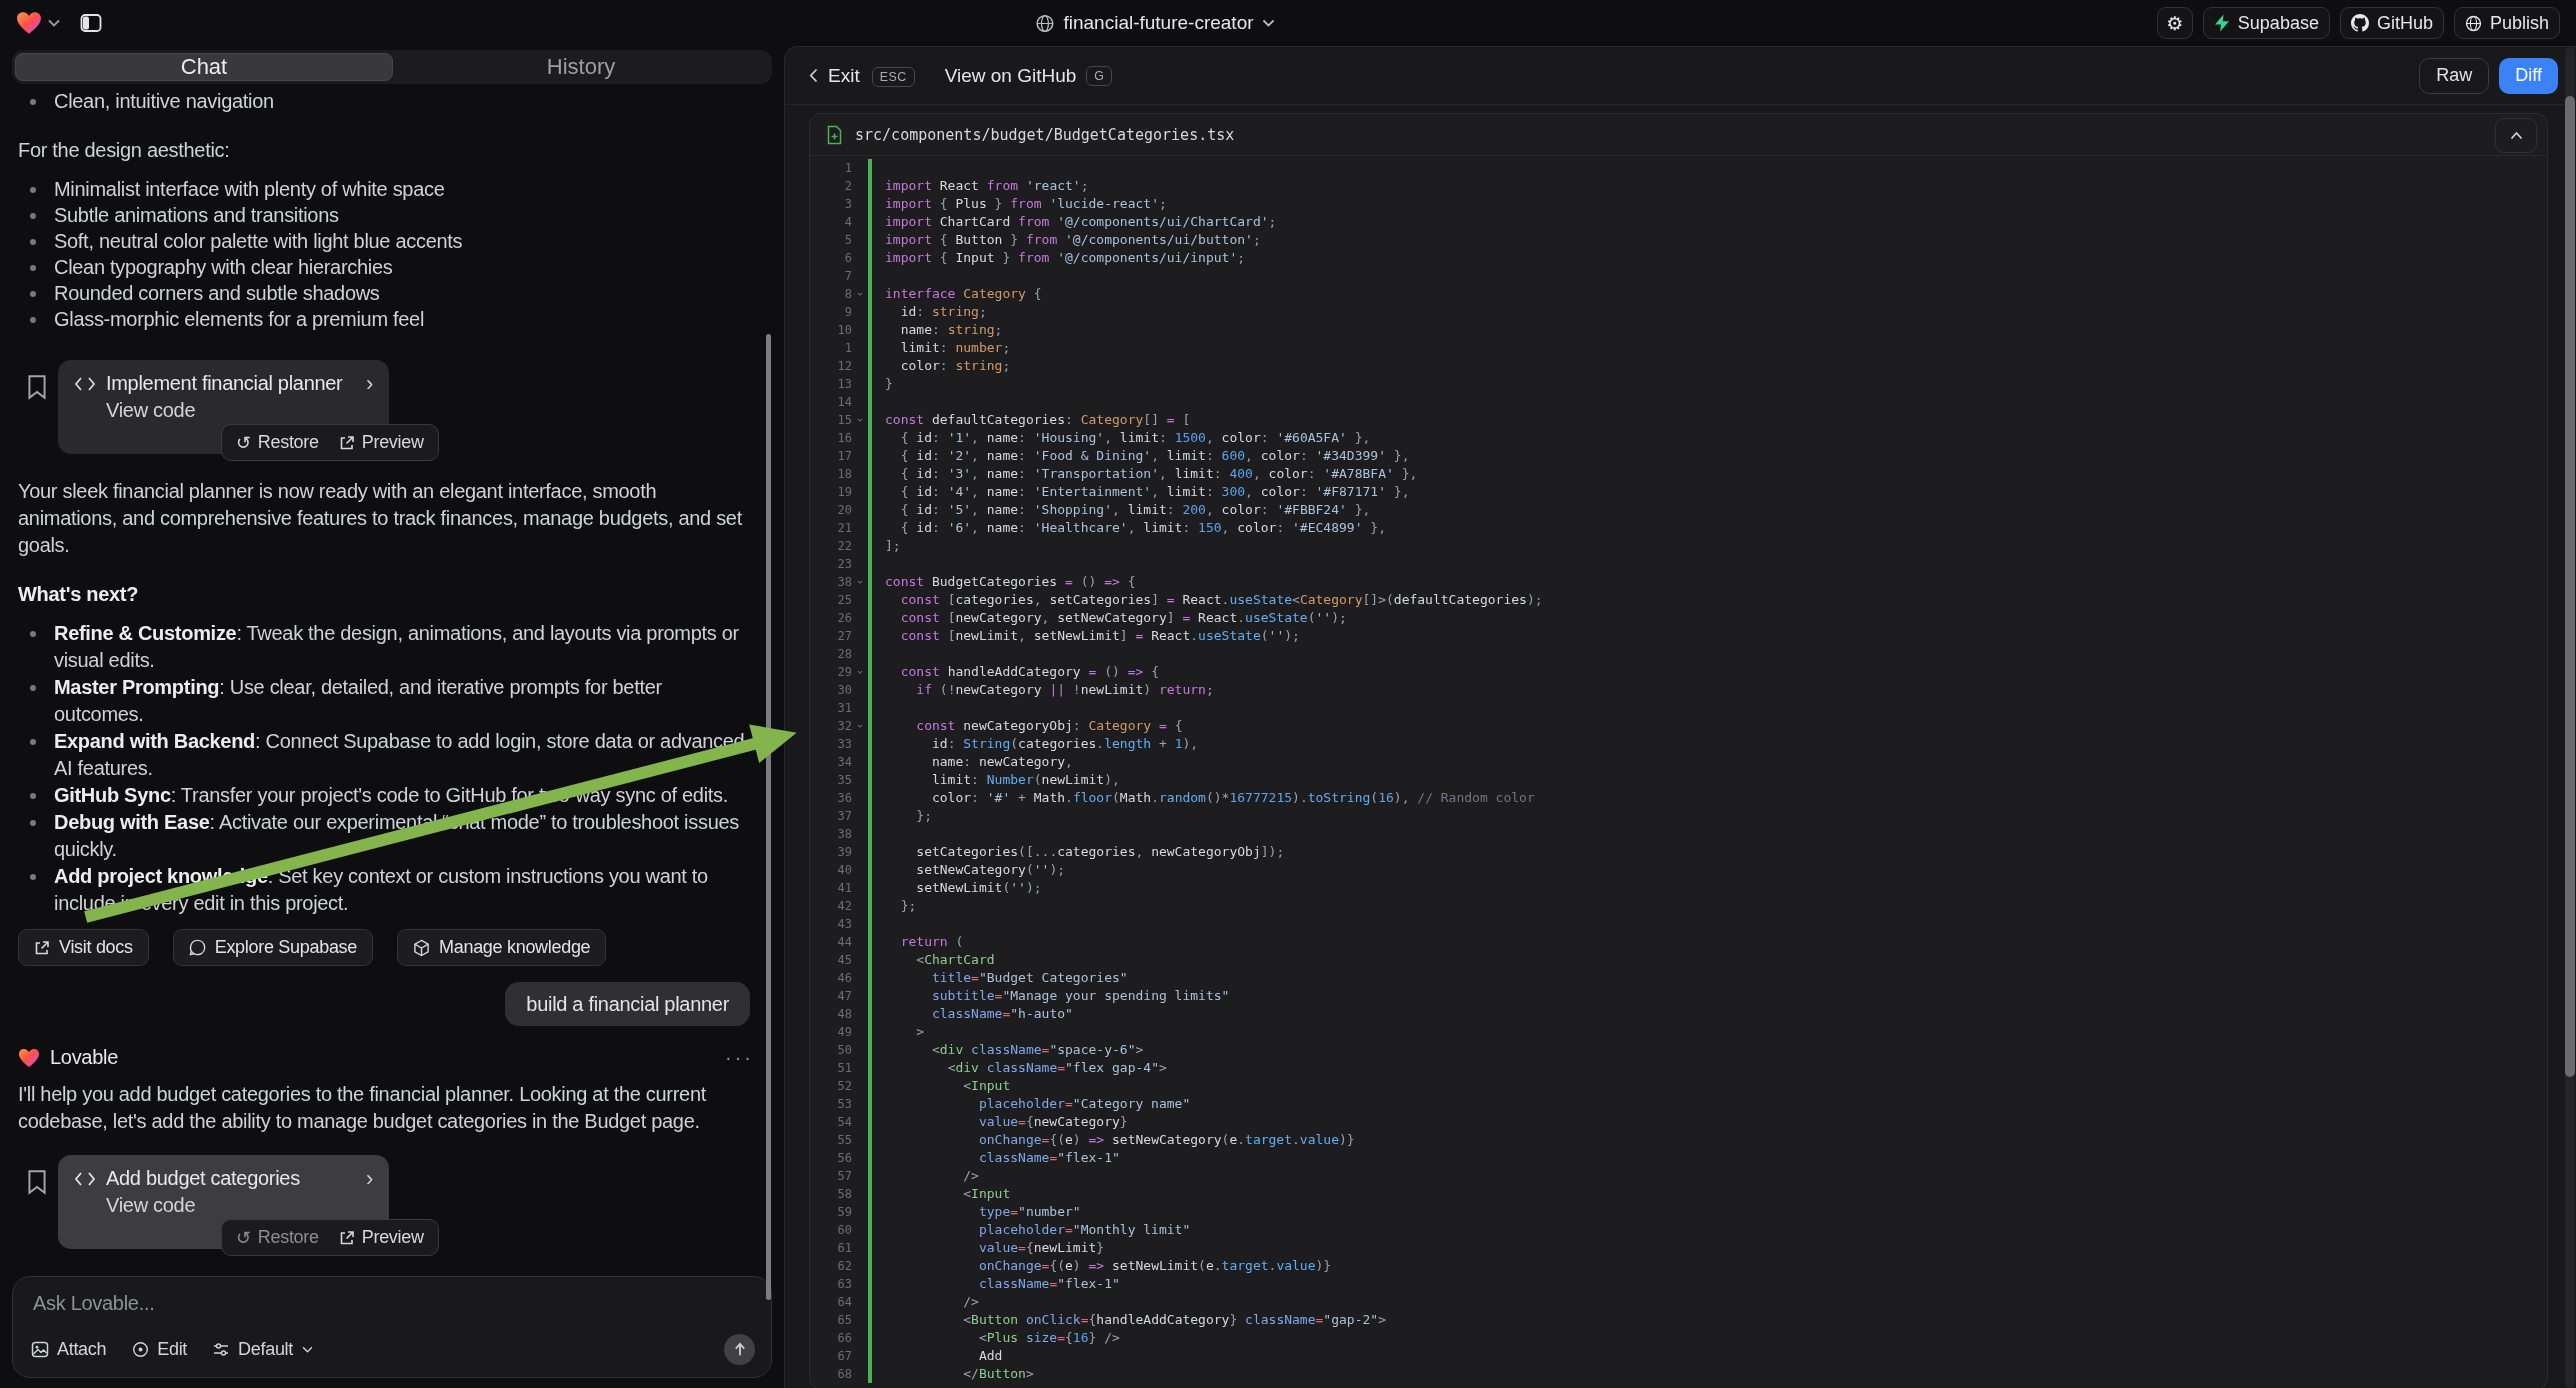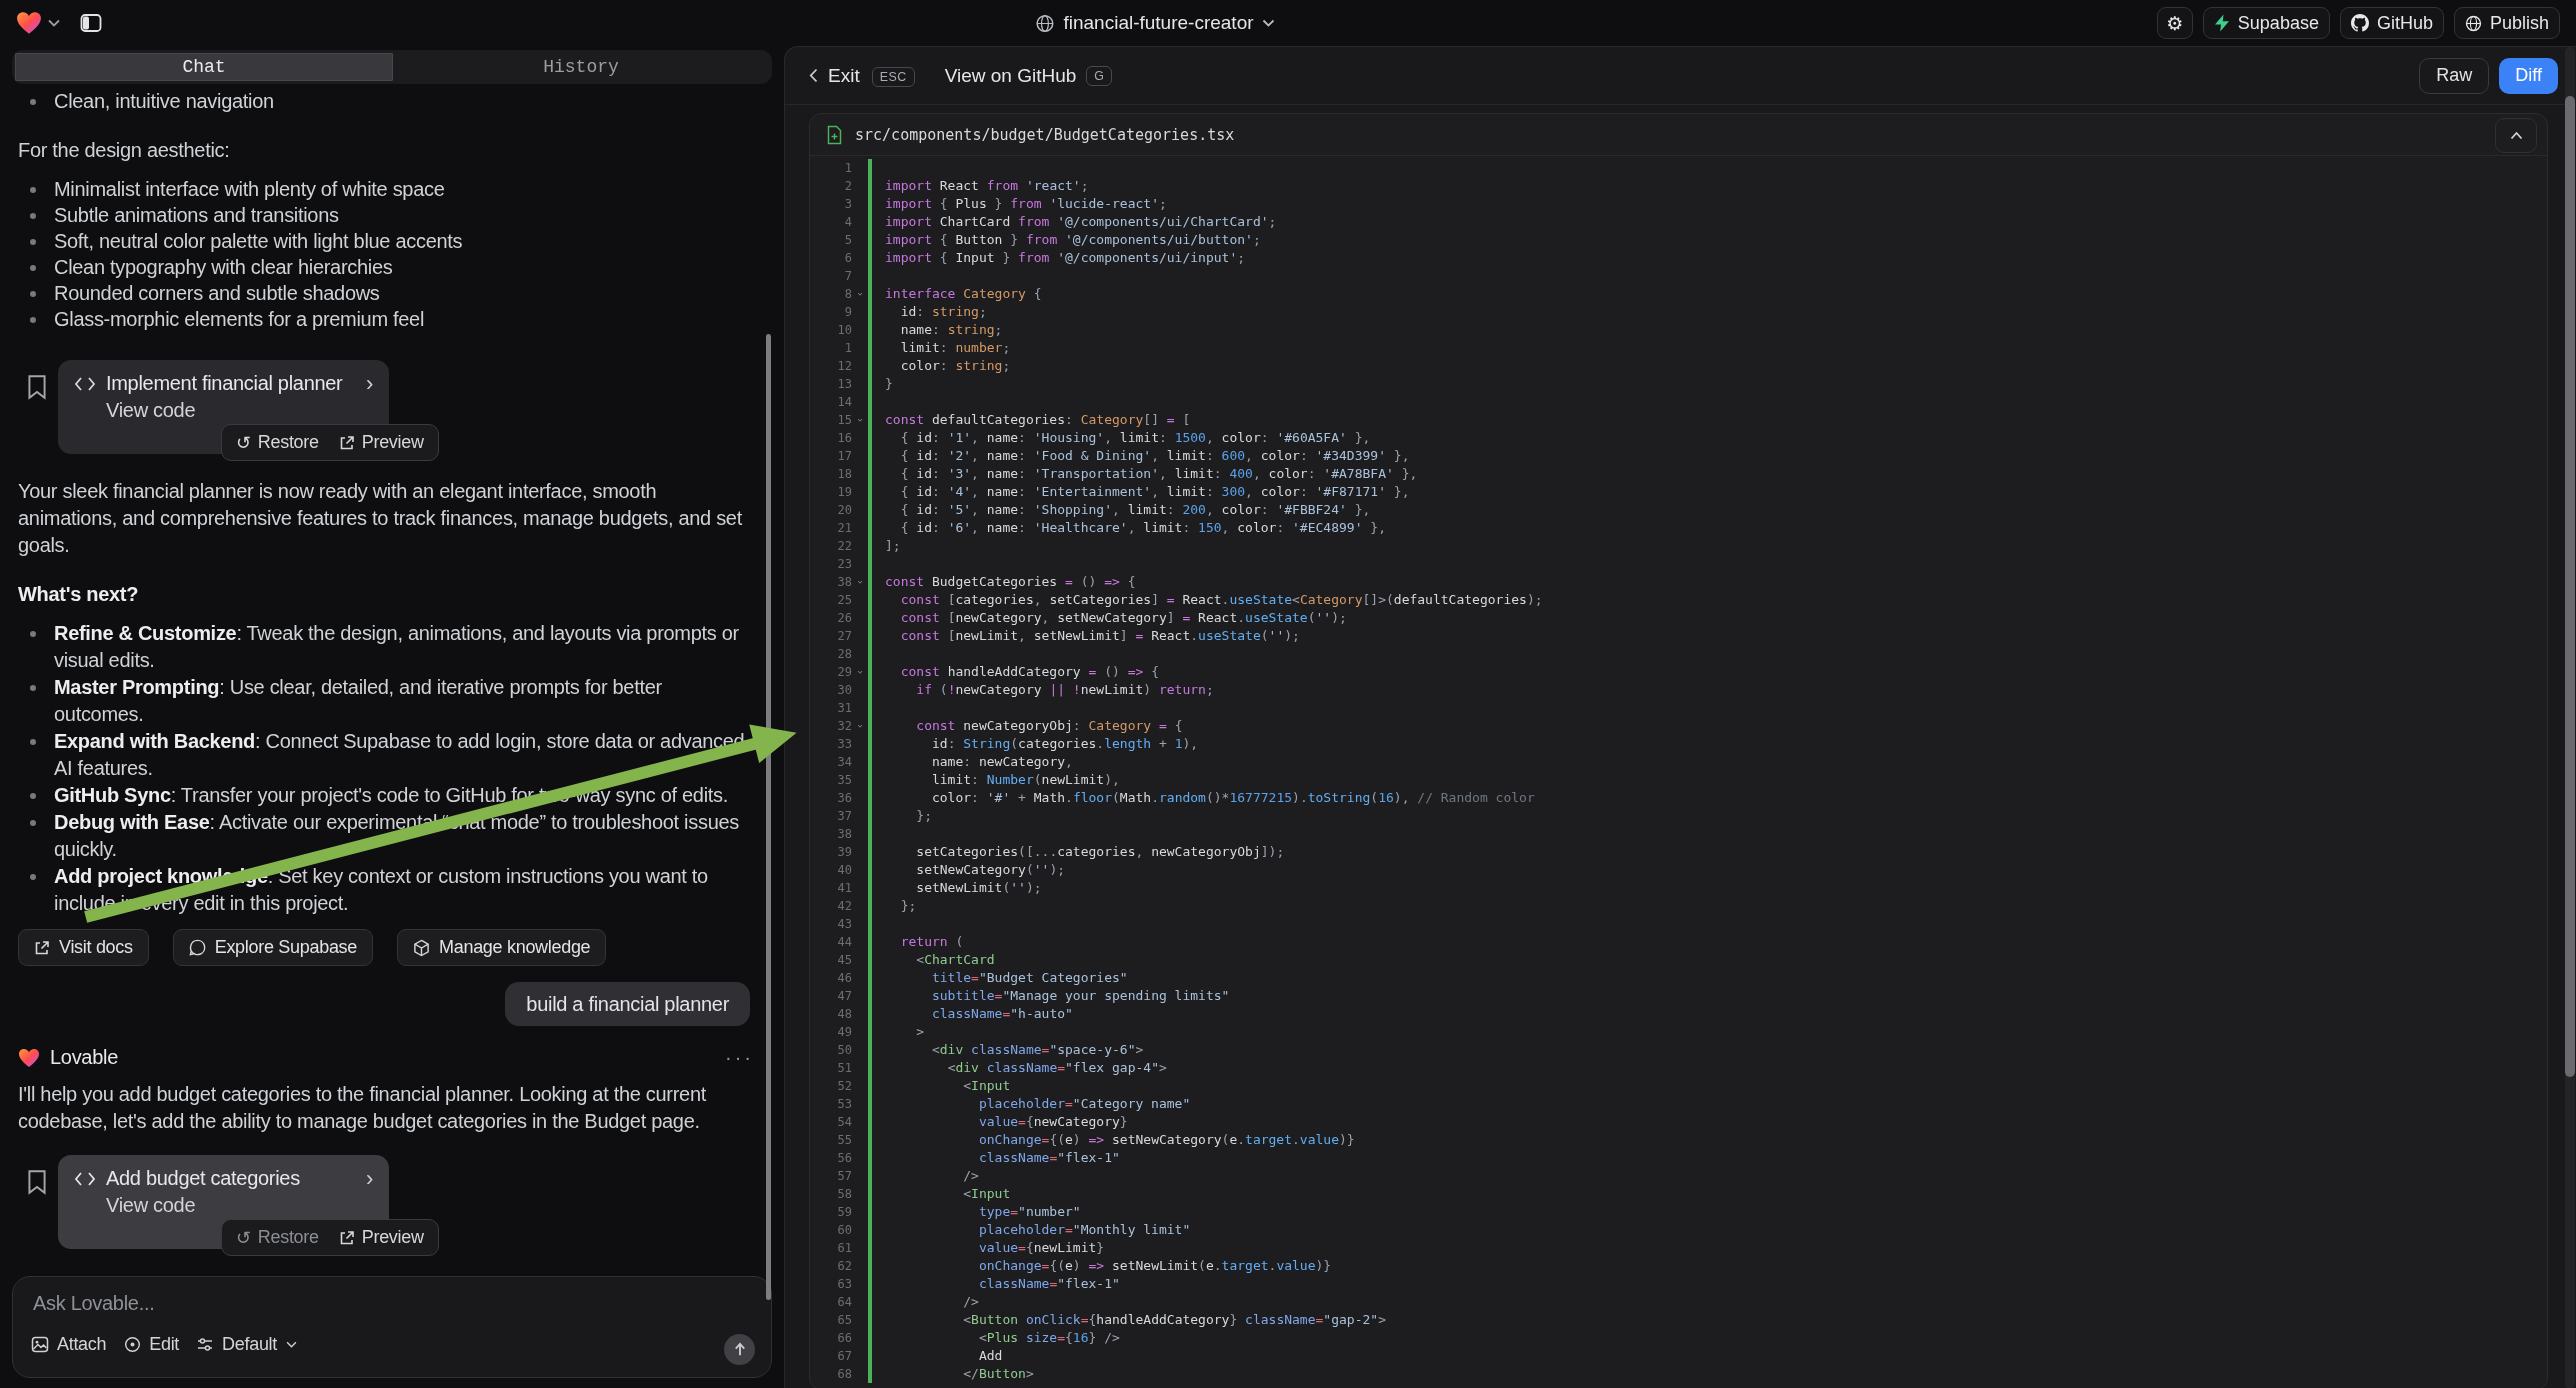--- a/index.html
+++ b/index.html
@@ -21,22 +21,22 @@
             display:flex;align-items:center;justify-content:center;color:#e8e8ea;font-size:19px;cursor:pointer;}
 
   
   .body-row{display:flex;height:1342px;position:relative;}
   .chat-panel{position:relative;width:784px;display:flex;flex-direction:column;background:#0e0e10;}
   .code-panel{position:relative;flex:1;background:#19191b;border-top-left-radius:14px;
               border-left:1px solid #29292c;border-top:1px solid #29292c;overflow:hidden;}
 
   
   .tabs{display:flex;margin:4px 12px 0 12px;background:#1c1c1f;border-radius:11px;padding:3px;height:34px;flex:none;}
-  .tab{flex:1;display:flex;align-items:center;justify-content:center;font-size:18px;color:#9b9ea3;
-       border-radius:1px;cursor:pointer;font-family:Liberation Mono, monospace;}
+  .tab{flex:1;display:flex;align-items:center;justify-content:center;font-size:22px;color:#9b9ea3;
+       border-radius:8px;cursor:pointer;}
   .tab.active{background:#39393d;color:#ececee;border:1px solid #48484c;}
 
   
   .messages{flex:1;overflow:hidden;padding:0 30px 0 18px;position:relative;font-size:20px;letter-spacing:-0.3px;}
   .msg-p{margin:0;line-height:27px;color:#cfd2d6;}
   .msg-bold{font-weight:bold;color:#ededef;}
   ul.msg-ul{list-style:none;margin:0;padding:0;}
   ul.msg-ul li{position:relative;padding-left:36px;line-height:27px;color:#cfd2d6;}
   ul.msg-ul li .dot{position:absolute;left:12px;top:11px;width:6px;height:6px;border-radius:50%;background:#77797d;}
   .lead{font-weight:bold;color:#ededef;}
@@ -68,21 +68,21 @@
   
   .lov-row{display:flex;align-items:center;gap:10px;color:#e9e9eb;}
   .lov-dots{margin-left:auto;color:#97979b;font-size:20px;letter-spacing:3px;cursor:pointer;}
 
   
   .composer{flex:none;margin:6px 12px 10px 12px;background:#19191c;border:1px solid #303035;border-radius:18px;
             padding:14px 16px 12px 18px;position:relative;}
   .composer input{width:100%;background:transparent;border:none;outline:none;color:#e8e8ea;font-size:20px;
                   font-family:inherit;letter-spacing:-0.3px;}
   .composer input::placeholder{color:#8e9196;}
-  .composer-row{display:flex;align-items:flex-start;gap:18px;margin-top:18px;color:#d3d5d8;font-size:18px;}
+  .composer-row{display:flex;align-items:center;gap:26px;margin-top:18px;color:#d3d5d8;font-size:18px;}
   .c-item{display:flex;align-items:center;gap:8px;background:none;border:none;color:#d3d5d8;font-size:18px;
           cursor:pointer;padding:0;letter-spacing:-0.3px;}
   .send-btn{margin-left:auto;width:31px;height:31px;border-radius:50%;background:#404045;border:none;
             display:flex;align-items:center;justify-content:center;color:#c9cbce;cursor:pointer;}
 
   .chat-scrollbar{position:absolute;right:13px;top:288px;width:5px;height:966px;border-radius:3px;
                   background:#8f9094;opacity:.85;z-index:8;}
 
   
   .cp-header{height:58px;display:flex;align-items:center;padding:0 18px 0 24px;border-bottom:1px solid #27272a;}

